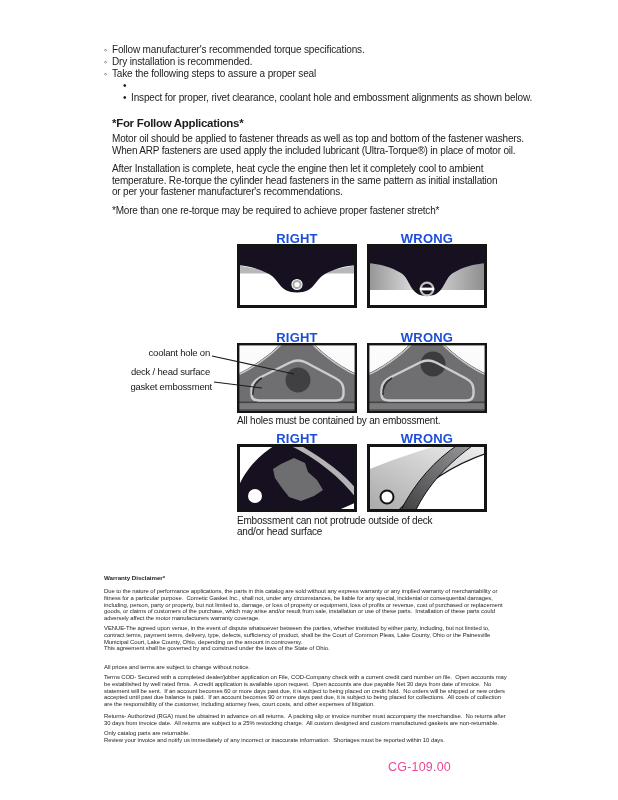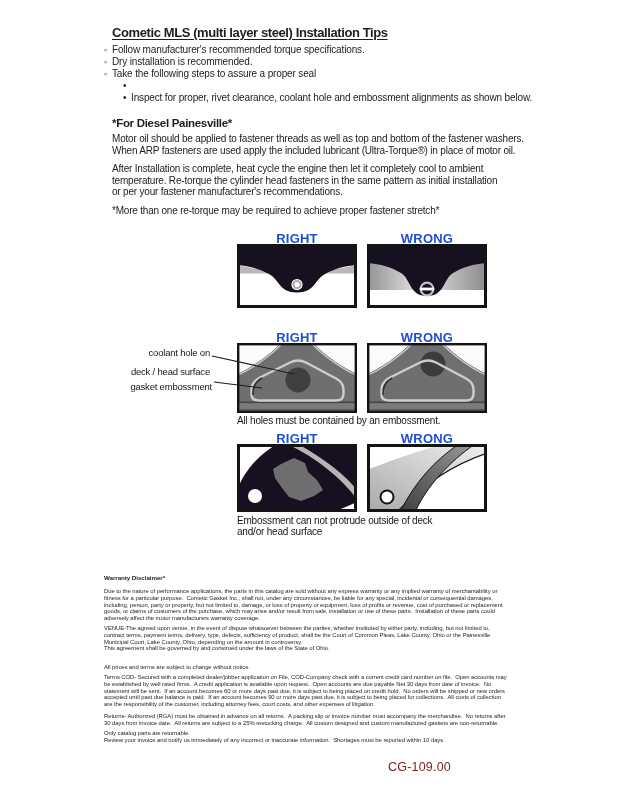--- a/index.html
+++ b/index.html
@@ -30,28 +30,27 @@
   }
   .fig-caption{
     left:237px;width:300px;font-size:10px;line-height:11px;letter-spacing:-0.2px;white-space:pre-wrap;color:#171717;
   }
   .fig-svg{display:block;}
   .annot{
     font-size:9.5px;line-height:19px;letter-spacing:-0.2px;text-align:right;white-space:pre-wrap;color:#171717;
   }
   .warranty{font-size:5.9px;line-height:6.8px;letter-spacing:-0.05px;width:440px;left:104px;white-space:pre-wrap;color:#262628;}
   .warranty-h{font-weight:bold;font-size:6.2px;}
-  .footer-code{left:388px;top:760px;font-size:12.5px;letter-spacing:0.2px;color:#7f1d1d;}
+  .footer-code{left:388px;top:760px;font-size:12.5px;letter-spacing:0.2px;color:#ec4899;}
 </style>
 </head>
 <body>
 
 <div class="page">
 
-  <div class="abs title">Cometic MLS (multi layer steel) Installation Tips</div>
 
   <div class="abs bullets">
     <div class="bullet-row">
       <span class="b">◦</span>
       <span>Follow manufacturer's recommended torque specifications.</span>
     </div>
     <div class="bullet-row">
       <span class="b">◦</span>
       <span>Dry installation is recommended.</span>
     </div>
@@ -61,21 +60,21 @@
     </div>
     <div class="bullet-row sub">
       <span class="b">•</span>
     </div>
     <div class="bullet-row sub">
       <span class="b">•</span>
       <span>Inspect for proper, rivet clearance, coolant hole and embossment alignments as shown below.</span>
     </div>
   </div>
 
-  <div class="abs h2">*For Diesel Painesville*</div>
+  <div class="abs h2">*For Follow Applications*</div>
   <div class="abs para" style="top:133px;">Motor oil should be applied to fastener threads as well as top and bottom of the fastener washers.
 When ARP fasteners are used apply the included lubricant (Ultra-Torque®) in place of motor oil.</div>
   <div class="abs para" style="top:205px;">*More than one re-torque may be required to achieve proper fastener stretch*</div>
   <div class="abs para" style="top:163px;">After Installation is complete, heat cycle the engine then let it completely cool to ambient
 temperature. Re-torque the cylinder head fasteners in the same pattern as initial installation
 or per your fastener manufacturer's recommendations.</div>
 
   <div class="abs fig-label" style="left:237px;top:231px;">RIGHT</div>
   <div class="abs fig-label" style="left:367px;top:231px;">WRONG</div>
 

